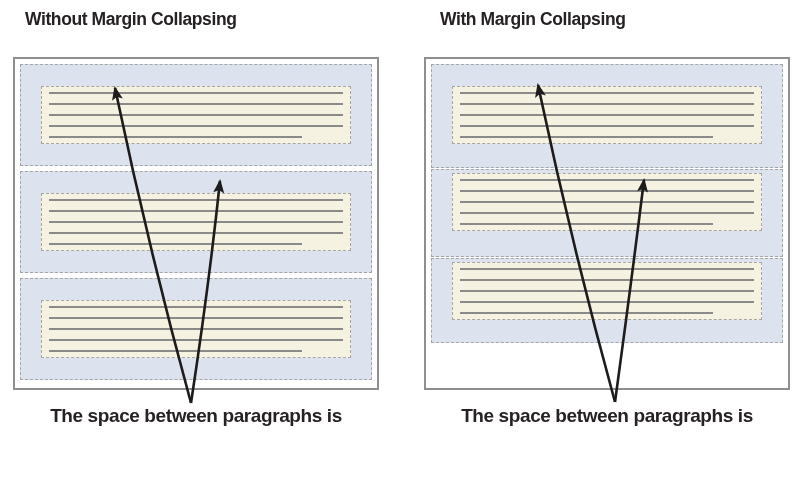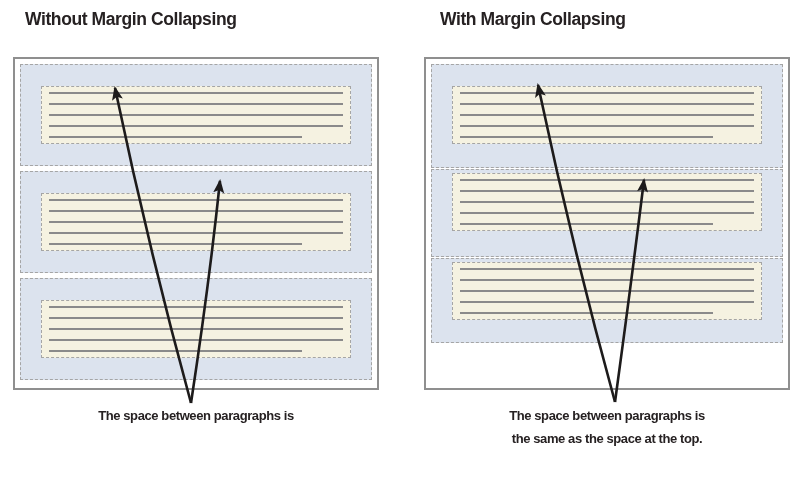--- a/index.html
+++ b/index.html
@@ -59,21 +59,21 @@
   .tline{
     height:2px;
     background:var(--text-line,#8a8a8a);
     margin-bottom:9px;
   }
   .tline:last-child{margin-bottom:0;width:86%;}
 
   .caption{
     position:absolute;top:404px;left:0;width:366px;
     margin:0;text-align:center;
-    font-size:13px;font-weight:700;letter-spacing:-0.4px;
+    font-size:19px;font-weight:700;letter-spacing:-0.4px;
     line-height:23px;
     color:var(--text,#262122);
   }
 
   svg.arrows{
     position:absolute;top:0;left:0;
     width:807px;height:489px;
     pointer-events:none;
   }
   svg.arrows path.arm{
@@ -149,21 +149,20 @@
             <div class="tline"></div>
             <div class="tline"></div>
             <div class="tline"></div>
             <div class="tline"></div>
             <div class="tline"></div>
           </div>
         </div>
       </div>
     <p class="caption">
       <span>The space between paragraphs is</span><br>
-      <span>the same as the space at the top.</span>
     </p>
   </section>
 
   <svg class="arrows" viewBox="0 0 807 489">
     <defs>
       <marker id="ah" markerUnits="userSpaceOnUse" markerWidth="16" markerHeight="14" refX="12" refY="6.5" orient="auto">
         <path d="M0,1 L14,6.5 L0,12 L3,6.5 Z" style="fill:var(--arrow,#1d1b1b)"></path>
       </marker>
     </defs>
     <path class="arm" d="M191,403 Q148,246 115,88" marker-end="url(#ah)"></path>

